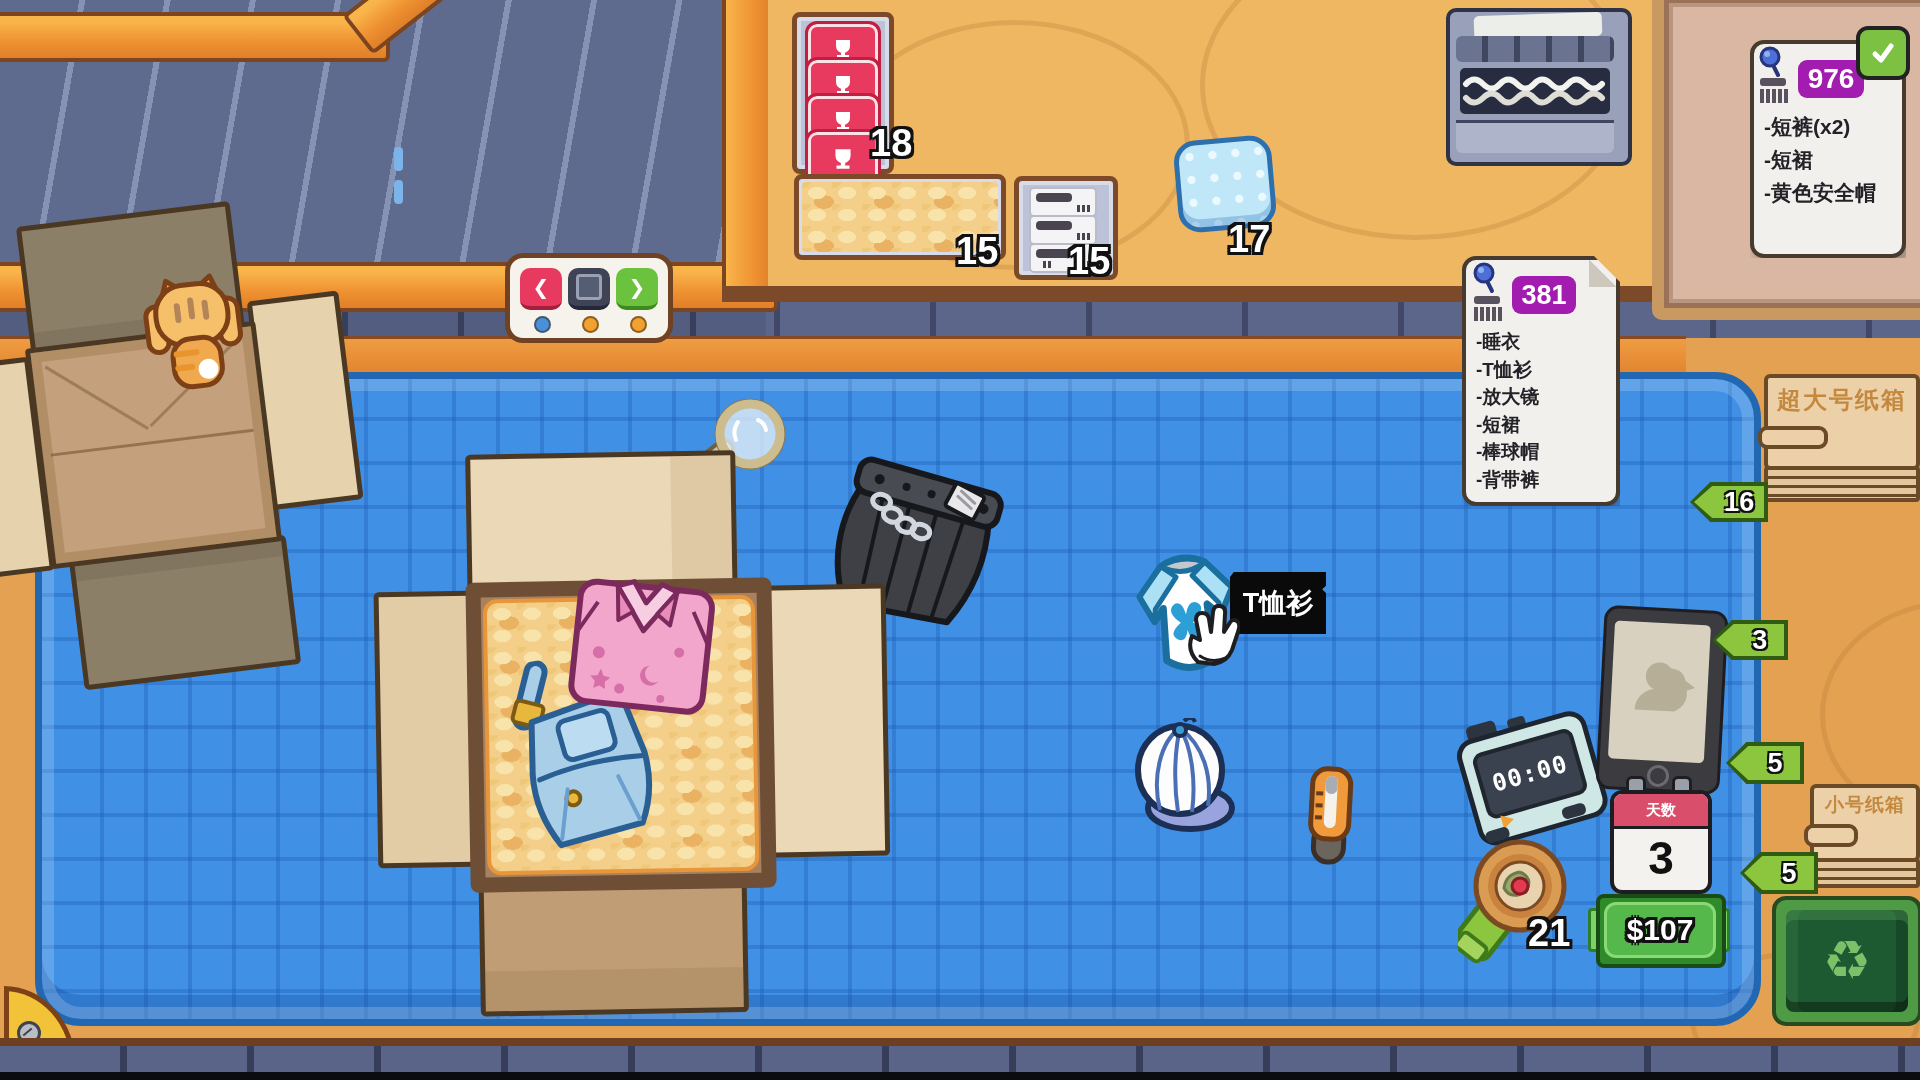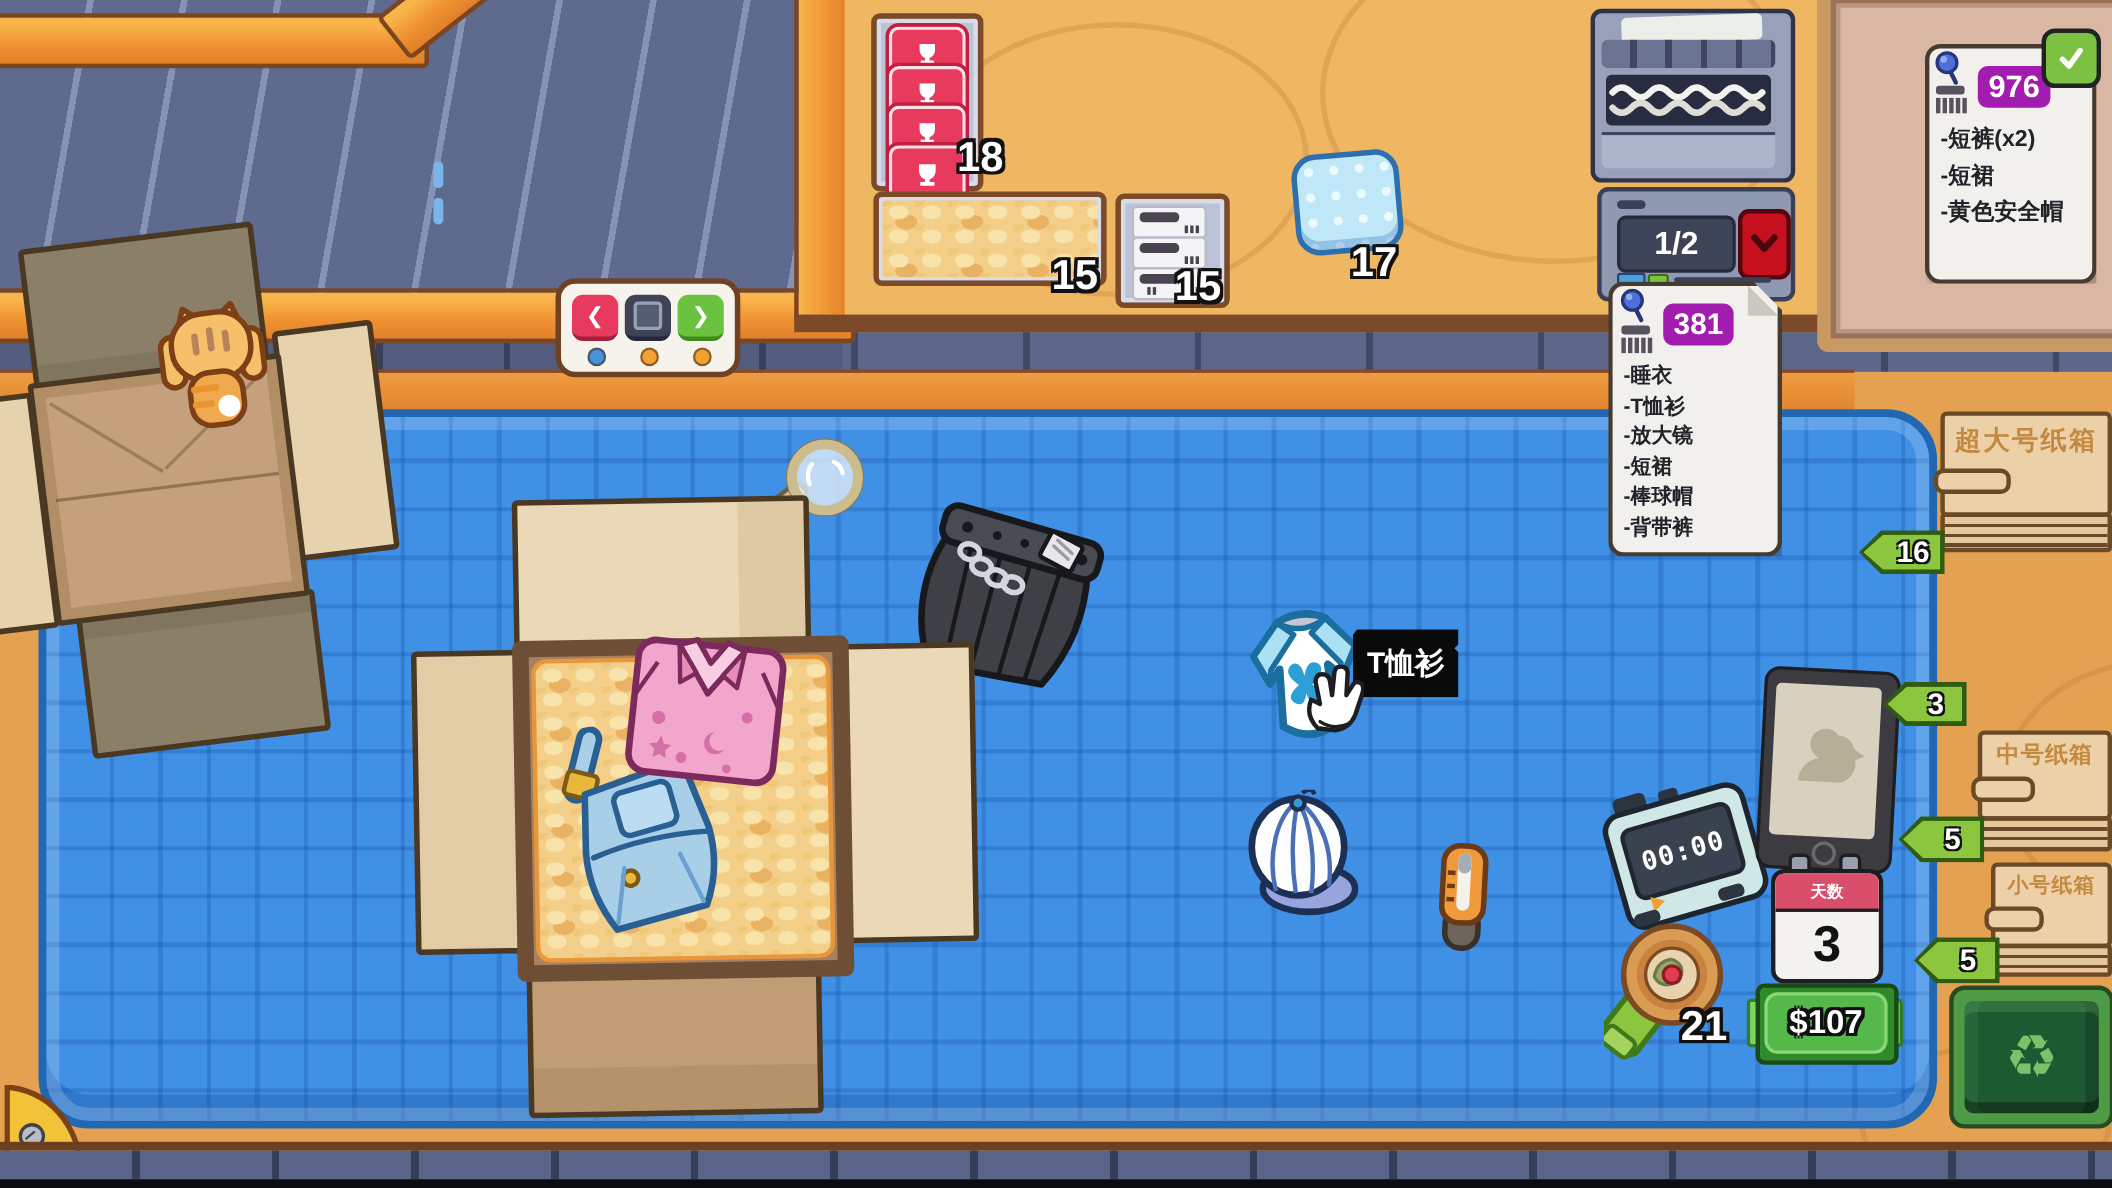--- a/index.html
+++ b/index.html
@@ -148,33 +148,20 @@
          background-image:repeating-linear-gradient(90deg,rgba(0,0,0,0) 0 26px,#3f4760 26px 32px);"></div>
     <div class="abs" style="left:10px;top:56px;width:150px;height:46px;background:#272c40;border-radius:5px;">
       <svg width="150" height="46" viewBox="0 0 150 46">
         <path d="M6,16 q8,-9 17,0 t17,0 t17,0 t17,0 t17,0 t17,0 t17,0 t17,0" stroke="#f2f2ee" stroke-width="6" fill="none" stroke-linecap="round"></path>
         <path d="M6,30 q8,9 17,0 t17,0 t17,0 t17,0 t17,0 t17,0 t17,0 t17,0" stroke="#deded6" stroke-width="6" fill="none" stroke-linecap="round"></path>
       </svg>
     </div>
     <div class="abs" style="left:6px;top:108px;width:158px;height:30px;background:#aeb5cb;border-top:3px solid #3f4760;border-radius:0 0 6px 6px;"></div>
   </div>
 
-  <div class="abs" style="left:1452px;top:170px;width:172px;height:96px;background:#9099b2;border:4px solid #3a4056;border-radius:10px;">
-    <div class="abs" style="left:14px;top:8px;width:26px;height:8px;background:#3a4056;border-radius:4px;"></div>
-    <div class="abs" style="left:14px;top:22px;width:102px;height:46px;background:#3e4458;border:3px solid #262b3c;border-radius:8px;
-         display:flex;align-items:center;justify-content:center;color:#fff;font-weight:bold;font-size:29px;">1/2</div>
-    <div class="abs" style="left:124px;top:16px;width:40px;height:56px;background:#c60f1f;border:4px solid #55060c;border-radius:10px;display:flex;align-items:center;justify-content:center;">
-      <svg width="28" height="22" viewBox="0 0 28 22">
-          <path d="M5,5 L14,15 L23,5" stroke="#4a070e" stroke-width="6" fill="none" stroke-linecap="round" stroke-linejoin="round"></path>
-        </svg>
-    </div>
-    <div class="abs" style="left:14px;top:74px;width:22px;height:11px;background:#4a9fe0;border:2px solid #26456b;border-radius:3px;"></div>
-    <div class="abs" style="left:42px;top:75px;width:15px;height:10px;background:#7cc142;border:2px solid #3d6b1a;border-radius:3px;"></div>
-    <div class="abs" style="left:66px;top:78px;width:88px;height:5px;background:#3a4056;border-radius:3px;"></div>
-  </div>
 
   <div class="note" style="left:1750px;top:40px;width:148px;height:210px;">
     <div class="fold"></div>
     <svg class="abs" style="left:2px;top:2px;" width="32" height="34" viewBox="0 0 32 34">
       <path d="M17,19 l5,10" stroke="#27367c" stroke-width="4" stroke-linecap="round"></path>
       <circle cx="14" cy="11" r="9" fill="#4e6fd8" stroke="#27367c" stroke-width="3"></circle>
         <circle cx="11" cy="8" r="3" fill="#8fb0f0"></circle>
     </svg>
     <div class="bc" style="left:6px;top:34px;">
       <span class="t"></span>
@@ -406,26 +393,20 @@
       <div class="taginner"></div>
     <div class="tagnum">16</div>
   </div>
 
   <div class="tagwrap" style="left:1712px;top:620px;width:76px;height:40px;">
     <div class="tagouter"></div>
       <div class="taginner"></div>
     <div class="tagnum">3</div>
   </div>
 
-  <div class="abs" style="left:1798px;top:664px;width:122px;height:106px;">
-    <div class="stackface" style="left:0;top:0;width:114px;height:74px;"></div>
-    <div class="stacklabel" style="font-size:21px;letter-spacing:1px;top:8px;">中号纸箱</div>
-    <div class="stacktab" style="left:-6px;top:42px;width:50px;"></div>
-    <div class="stacklines" style="left:0;top:78px;width:114px;height:24px;"></div>
-  </div>
   <div class="tagwrap" style="left:1726px;top:742px;width:78px;height:42px;">
     <div class="tagouter"></div>
       <div class="taginner"></div>
     <div class="tagnum">5</div>
   </div>
 
   <div class="abs" style="left:1810px;top:784px;width:110px;height:100px;">
     <div class="stackface" style="left:0;top:0;width:102px;height:70px;"></div>
     <div class="stacklabel" style="font-size:19px;letter-spacing:1px;top:8px;">小号纸箱</div>
     <div class="stacktab" style="left:-6px;top:40px;width:46px;"></div>

